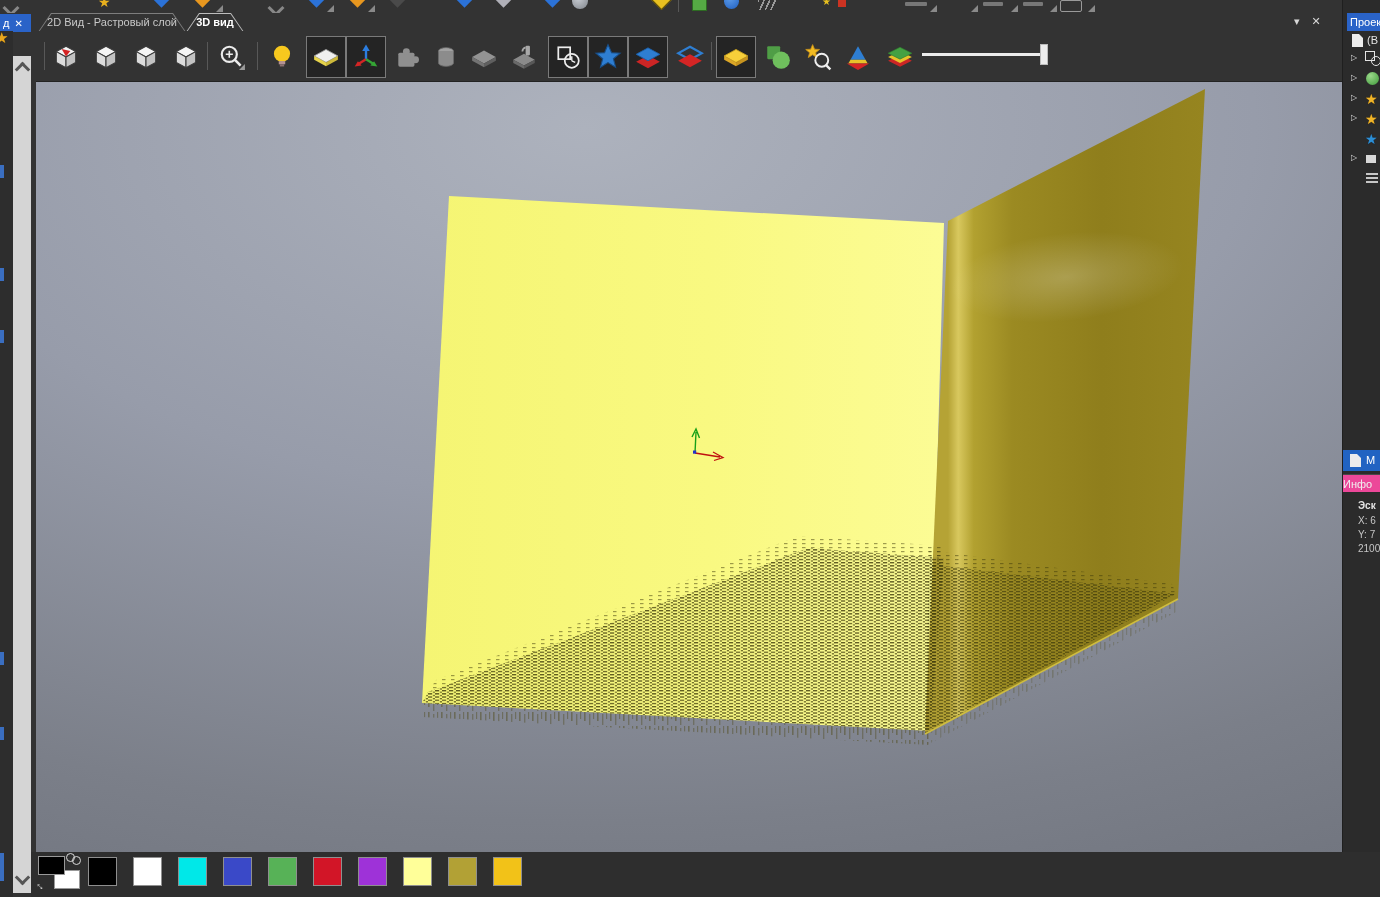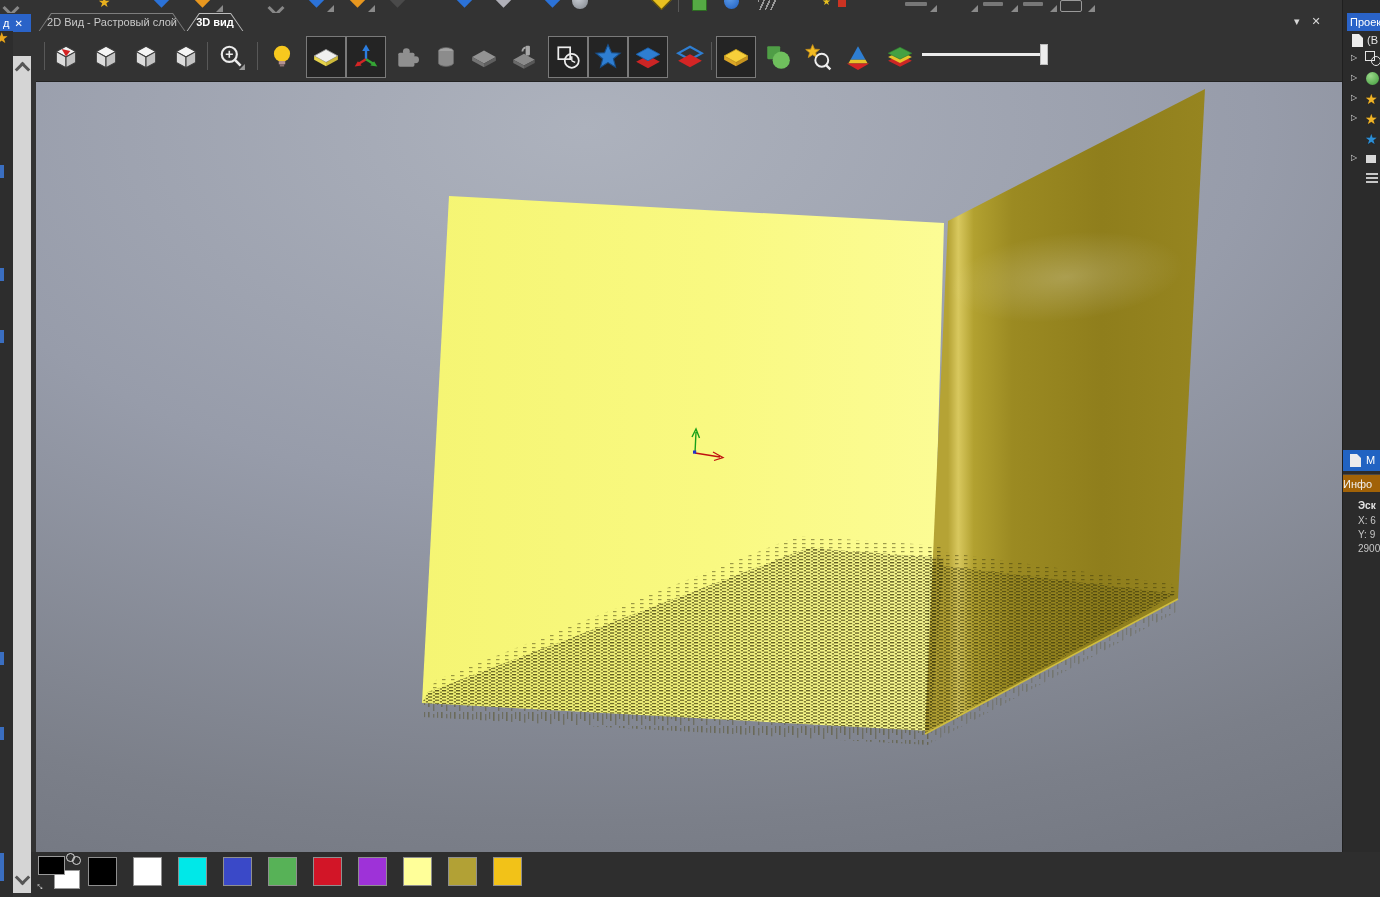--- a/index.html
+++ b/index.html
@@ -65,21 +65,21 @@
   .star.blue{color:#2d8fd5;text-shadow:0 0 1px #0c3a66;}
   .green-sphere{position:absolute;width:13px;height:13px;border-radius:50%;
             background:radial-gradient(circle at 35% 30%, #9ad98a, #3f9a3a);}
   .csq-sm{position:absolute;width:16px;height:15px;}
   .csq-sm .sq{position:absolute;left:0;top:0;width:8px;height:8px;border:1.4px solid #e4e4e4;}
   .csq-sm .ci{position:absolute;right:0;bottom:0;width:8px;height:8px;border:1.4px solid #e4e4e4;border-radius:50%;}
   .white-layer{position:absolute;width:10px;height:8px;background:#d8d8d8;}
   .stack-icon{position:absolute;width:12px;height:11px;
        background:repeating-linear-gradient(180deg,#c6c6c6 0 2px,#2b2b2b 2px 4px);}
   #selrow{position:absolute;left:0;top:450px;width:38px;height:21px;background:#2163c2;color:#fff;font-size:11px;}
-  #infobar{position:absolute;left:0;top:474px;width:38px;height:18px;background:#a16207;border-top:1px solid #484848;
+  #infobar{position:absolute;left:0;top:474px;width:38px;height:18px;background:#ec4899;border-top:1px solid #484848;
            color:#f0f0f0;font-size:11px;line-height:18px;padding-left:0;box-sizing:border-box;}
   .infoline{position:absolute;left:15px;font-size:10px;color:#c6c6c6;white-space:nowrap;}
   .infoline.title{color:#e2e2e2;font-weight:bold;}
 
   
   #bottombar{left:31px;top:852px;width:1349px;height:45px;background:#2e2e2e;}
   #fgbg{position:absolute;left:5px;top:1px;width:50px;height:42px;}
   #fgchip{position:absolute;left:2px;top:3px;width:25px;height:17px;border:1px solid #999;}
   #bgchip{position:absolute;left:18px;top:17px;width:24px;height:17px;border:1px solid #999;}
   #swapicon{position:absolute;left:30px;top:0px;width:16px;height:11px;}
@@ -443,22 +443,22 @@
 
     <div id="selrow">
       <div class="doc-icon" style="left:7px;top:4px;"></div>
       <span style="position:absolute;left:23px;top:4px;">М</span>
     </div>
     <div id="infobar">
       <span>Инфо</span>
     </div>
     <span class="infoline title" style="top:500px;">Эск</span>
     <span class="infoline" style="top:515px;">X: 6</span>
-    <span class="infoline" style="top:529px;">Y: 9</span>
-    <span class="infoline" style="top:543px;">2900</span>
+    <span class="infoline" style="top:529px;">Y: 7</span>
+    <span class="infoline" style="top:543px;">2100</span>
   </div>
 
   <div id="bottombar" class="abs">
     <div id="fgbg">
       <div id="bgchip" style="background: rgb(255, 255, 255);"></div>
       <div id="fgchip" style="background: rgb(0, 0, 0);"></div>
       <div id="swapicon">
           <i></i>
           <i></i>
         </div>

